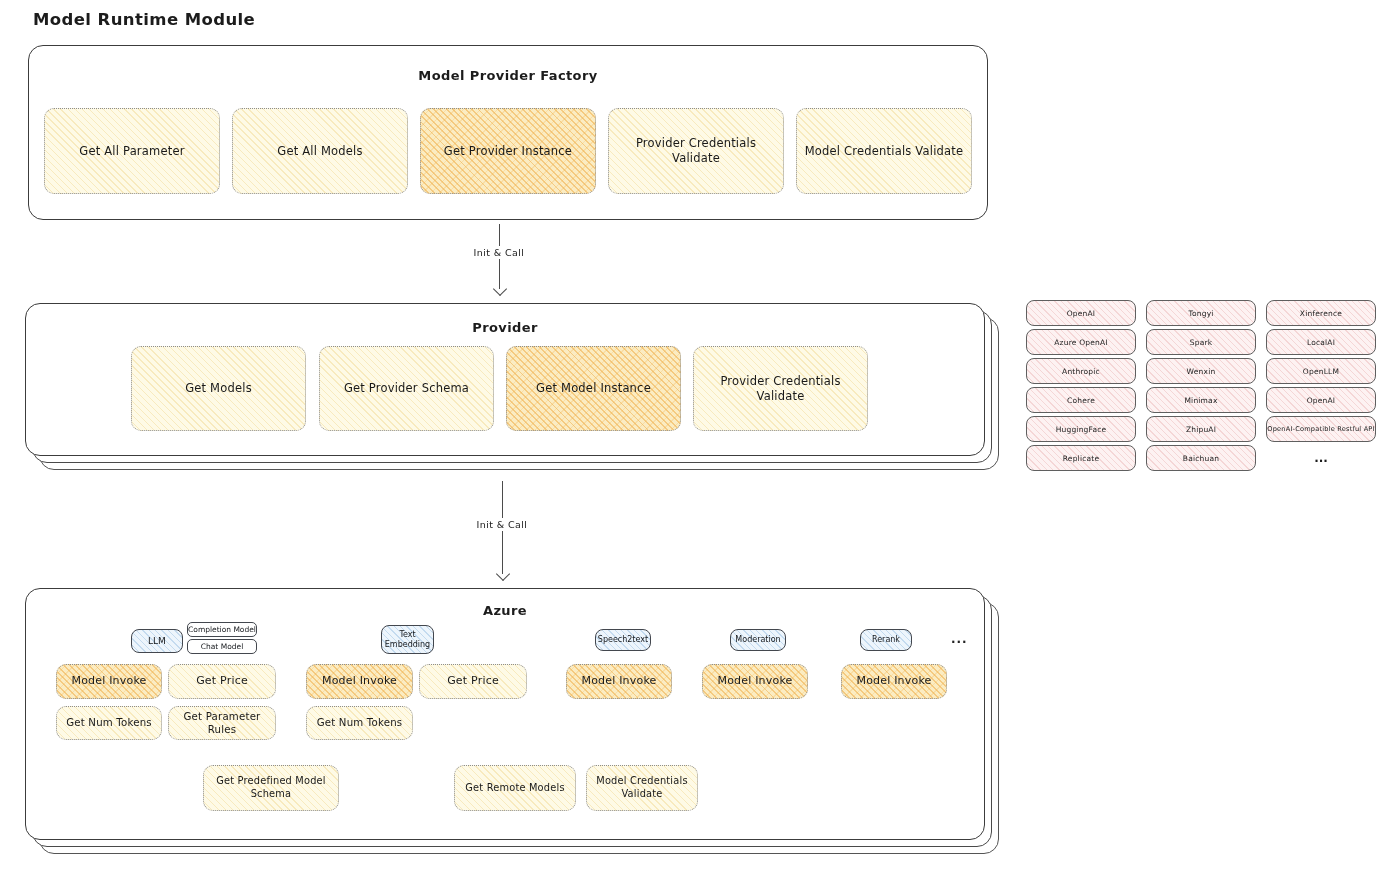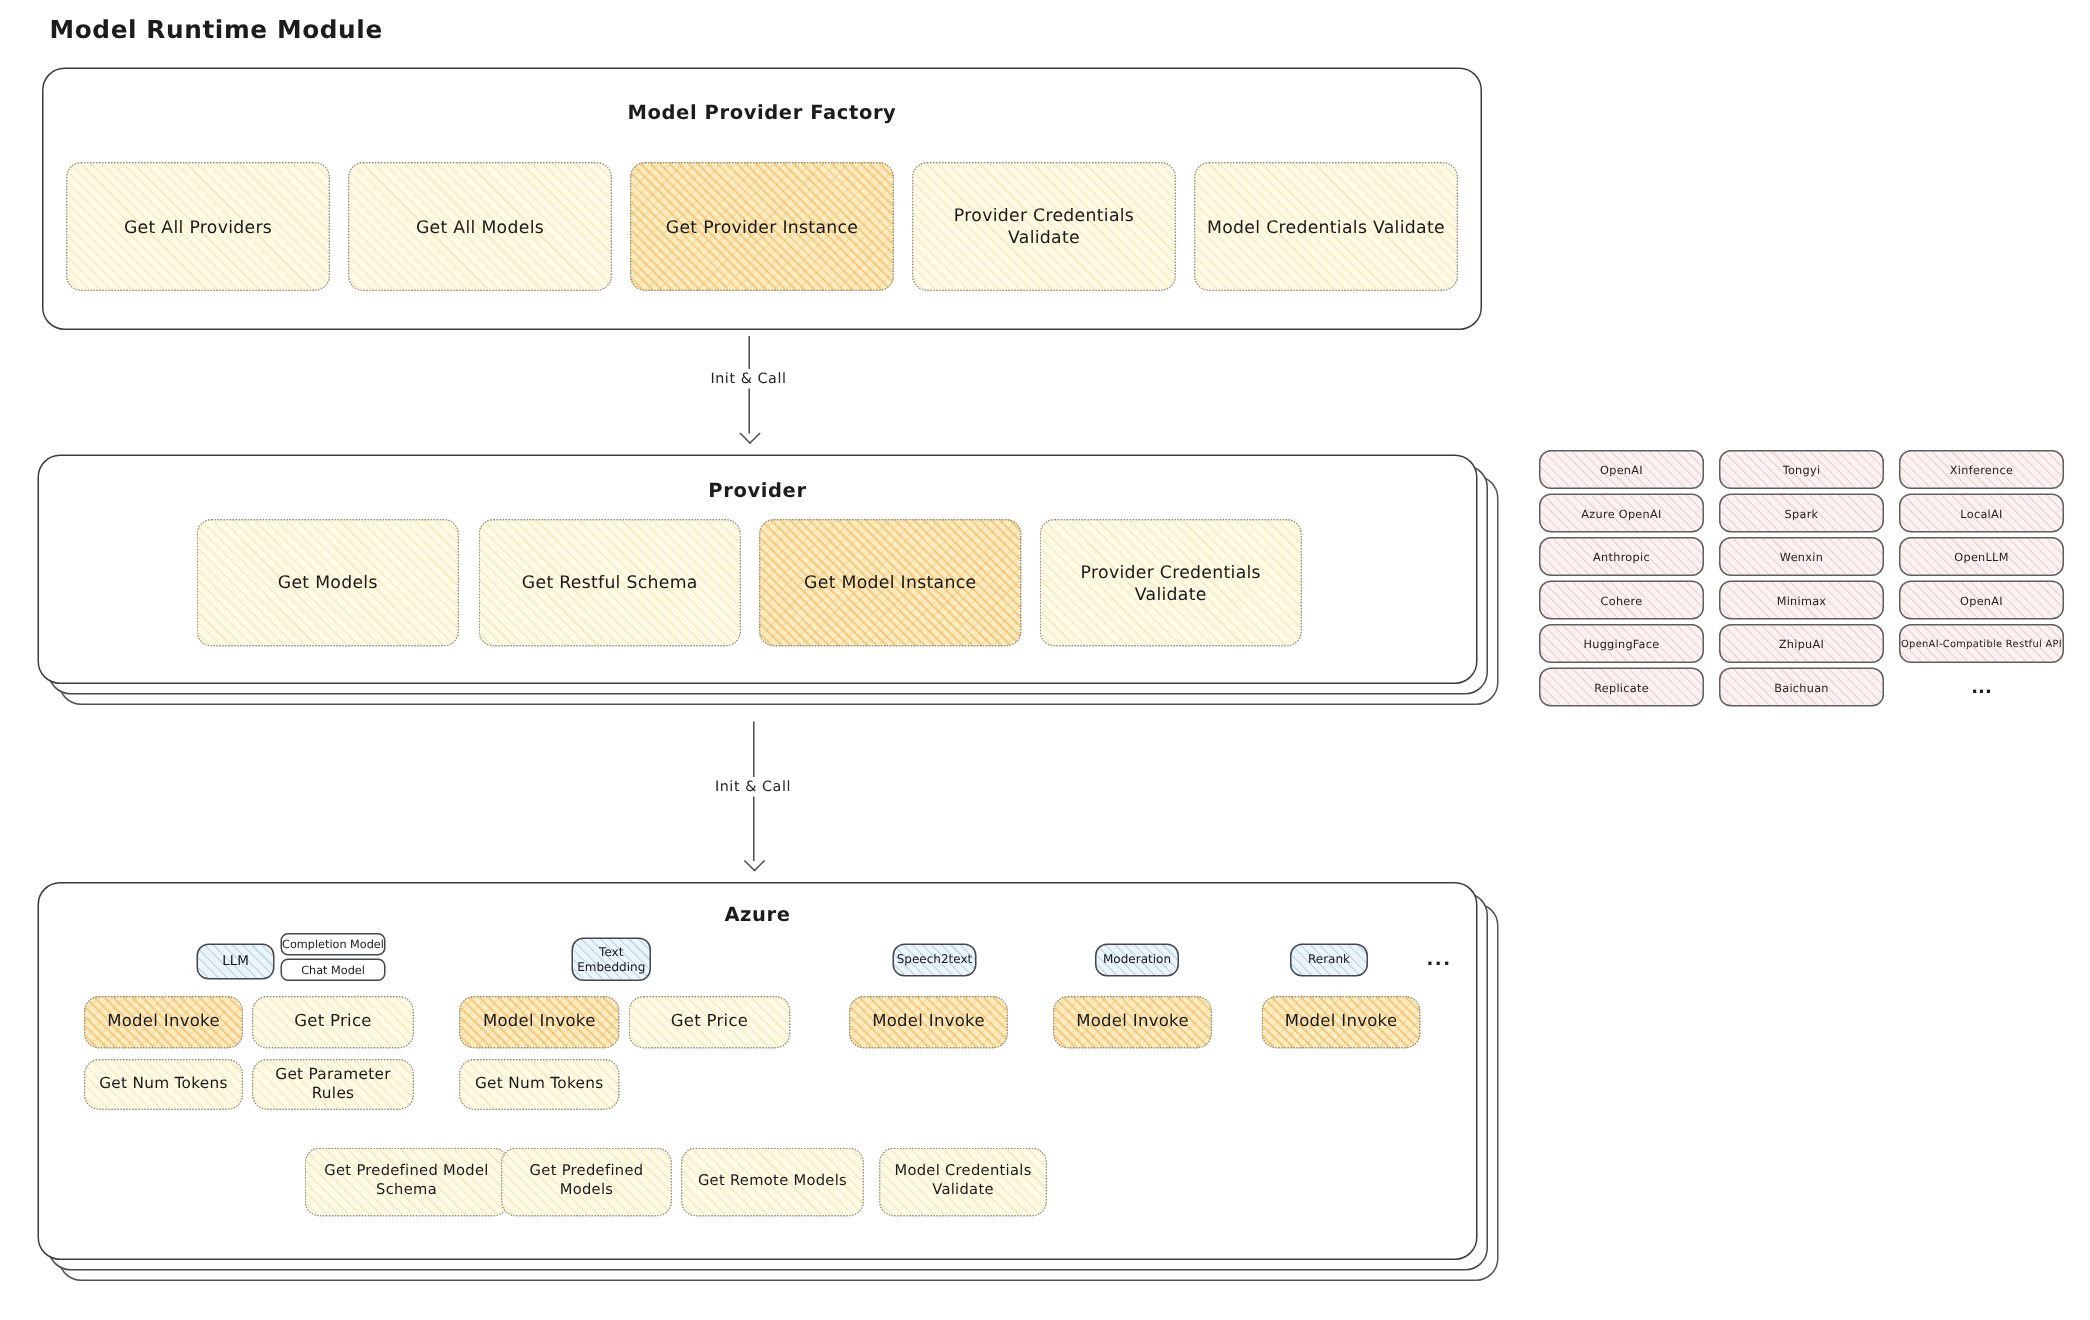--- a/index.html
+++ b/index.html
@@ -59,40 +59,40 @@
 </style>
 </head>
 <body>
 
 <div class="canvas">
 
   <div class="page-title">Model Runtime Module</div>
 
   <div class="box" style="left:28px;top:45px;width:960px;height:175px;padding-left:24px;">
     <div class="box-title" style="top:22px;">Model Provider Factory</div>
-    <div class="btn fill-yellow fs12" style="left:15px;top:62px;width:176px;height:86px;">Get All Providers</div>
+    <div class="btn fill-yellow fs12" style="left:15px;top:62px;width:176px;height:86px;">Get All Parameter</div>
     <div class="btn fill-yellow fs12" style="left:203px;top:62px;width:176px;height:86px;">Get All Models</div>
     <div class="btn fill-orange fs12" style="left:391px;top:62px;width:176px;height:86px;">Get Provider Instance</div>
     <div class="btn fill-yellow fs12" style="left:579px;top:62px;width:176px;height:86px;">Provider Credentials Validate</div>
     <div class="btn fill-yellow fs12" style="left:767px;top:62px;width:176px;height:86px;">Model Credentials Validate</div>
   </div>
 
   <div class="arrow" style="left:491px;top:224px;width:16px;height:70px;">
     <div class="line"></div>
     <div class="head"></div>
     <div class="lbl" style="top:22px;">Init &amp; Call</div>
   </div>
 
   <div class="stack" style="left:25px;top:303px;width:960px;height:153px;">
     <div class="layer3"></div>
     <div class="layer2"></div>
     <div class="box" style="left:0;top:0;width:960px;height:153px;">
       <div class="box-title" style="top:16px;">Provider</div>
       <div class="btn fill-yellow fs12" style="left:105px;top:42px;width:175px;height:85px;">Get Models</div>
-      <div class="btn fill-yellow fs12" style="left:293px;top:42px;width:175px;height:85px;">Get Restful Schema</div>
+      <div class="btn fill-yellow fs12" style="left:293px;top:42px;width:175px;height:85px;">Get Provider Schema</div>
       <div class="btn fill-orange fs12" style="left:480px;top:42px;width:175px;height:85px;">Get Model Instance</div>
       <div class="btn fill-yellow fs12" style="left:667px;top:42px;width:175px;height:85px;">Provider Credentials Validate</div>
     </div>
   </div>
 
   <div class="grid">
     <div class="pill fill-pink">OpenAI</div>
     <div class="pill fill-pink">Tongyi</div>
     <div class="pill fill-pink">Xinference</div>
     <div class="pill fill-pink">Azure OpenAI</div>
@@ -140,19 +140,18 @@
 
       <div class="btn fill-orange fs11" style="left:280px;top:75px;width:107px;height:35px;">Model Invoke</div>
       <div class="btn fill-yellow fs11" style="left:393px;top:75px;width:108px;height:35px;">Get Price</div>
       <div class="btn fill-yellow fs105" style="left:280px;top:117px;width:107px;height:34px;">Get Num Tokens</div>
 
       <div class="btn fill-orange fs11" style="left:540px;top:75px;width:106px;height:35px;">Model Invoke</div>
       <div class="btn fill-orange fs11" style="left:676px;top:75px;width:106px;height:35px;">Model Invoke</div>
       <div class="btn fill-orange fs11" style="left:815px;top:75px;width:106px;height:35px;">Model Invoke</div>
 
       <div class="btn fill-yellow fs10" style="left:177px;top:176px;width:136px;height:46px;">Get Predefined Model Schema</div>
-      <div class="btn fill-yellow fs10" style="left:308px;top:176px;width:114px;height:46px;">Get Predefined Models</div>
       <div class="btn fill-yellow fs10" style="left:428px;top:176px;width:122px;height:46px;">Get Remote Models</div>
       <div class="btn fill-yellow fs10" style="left:560px;top:176px;width:112px;height:46px;">Model Credentials Validate</div>
     </div>
   </div>
 
 </div>
 
 </body></html>

